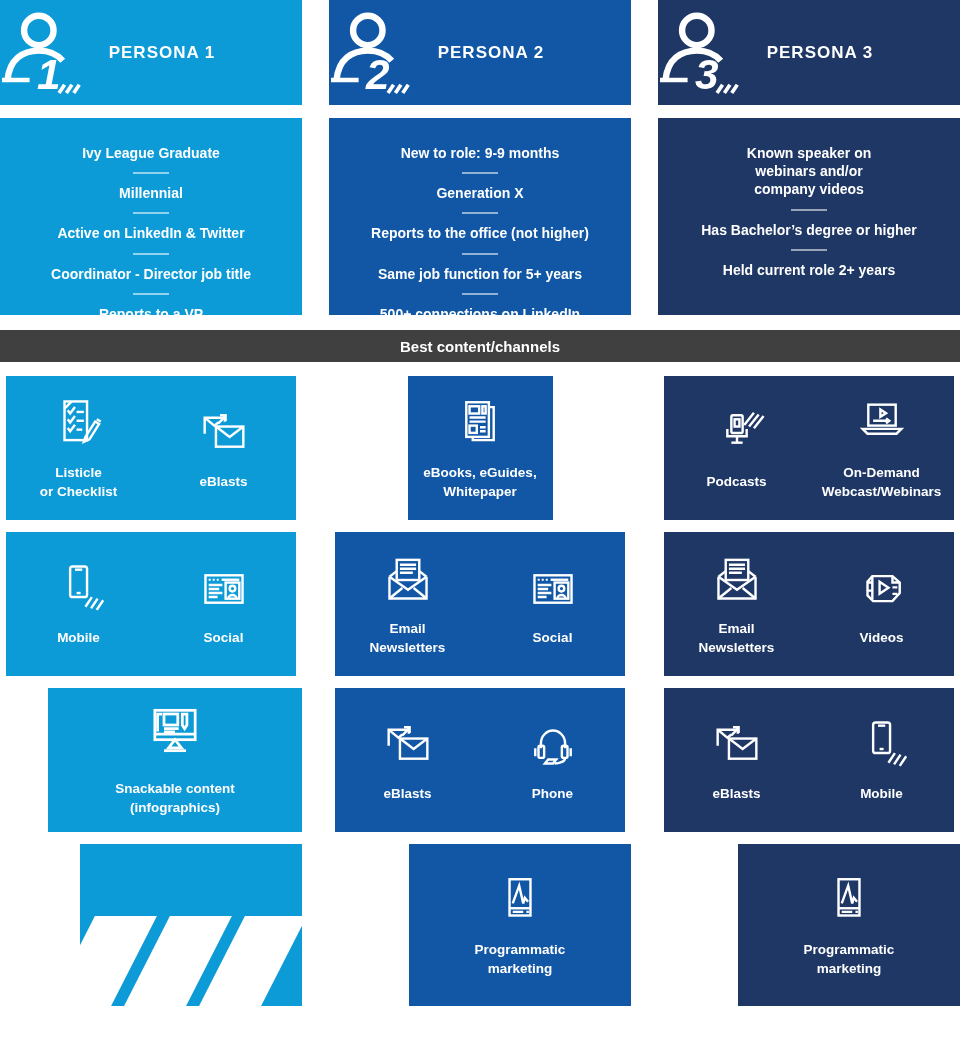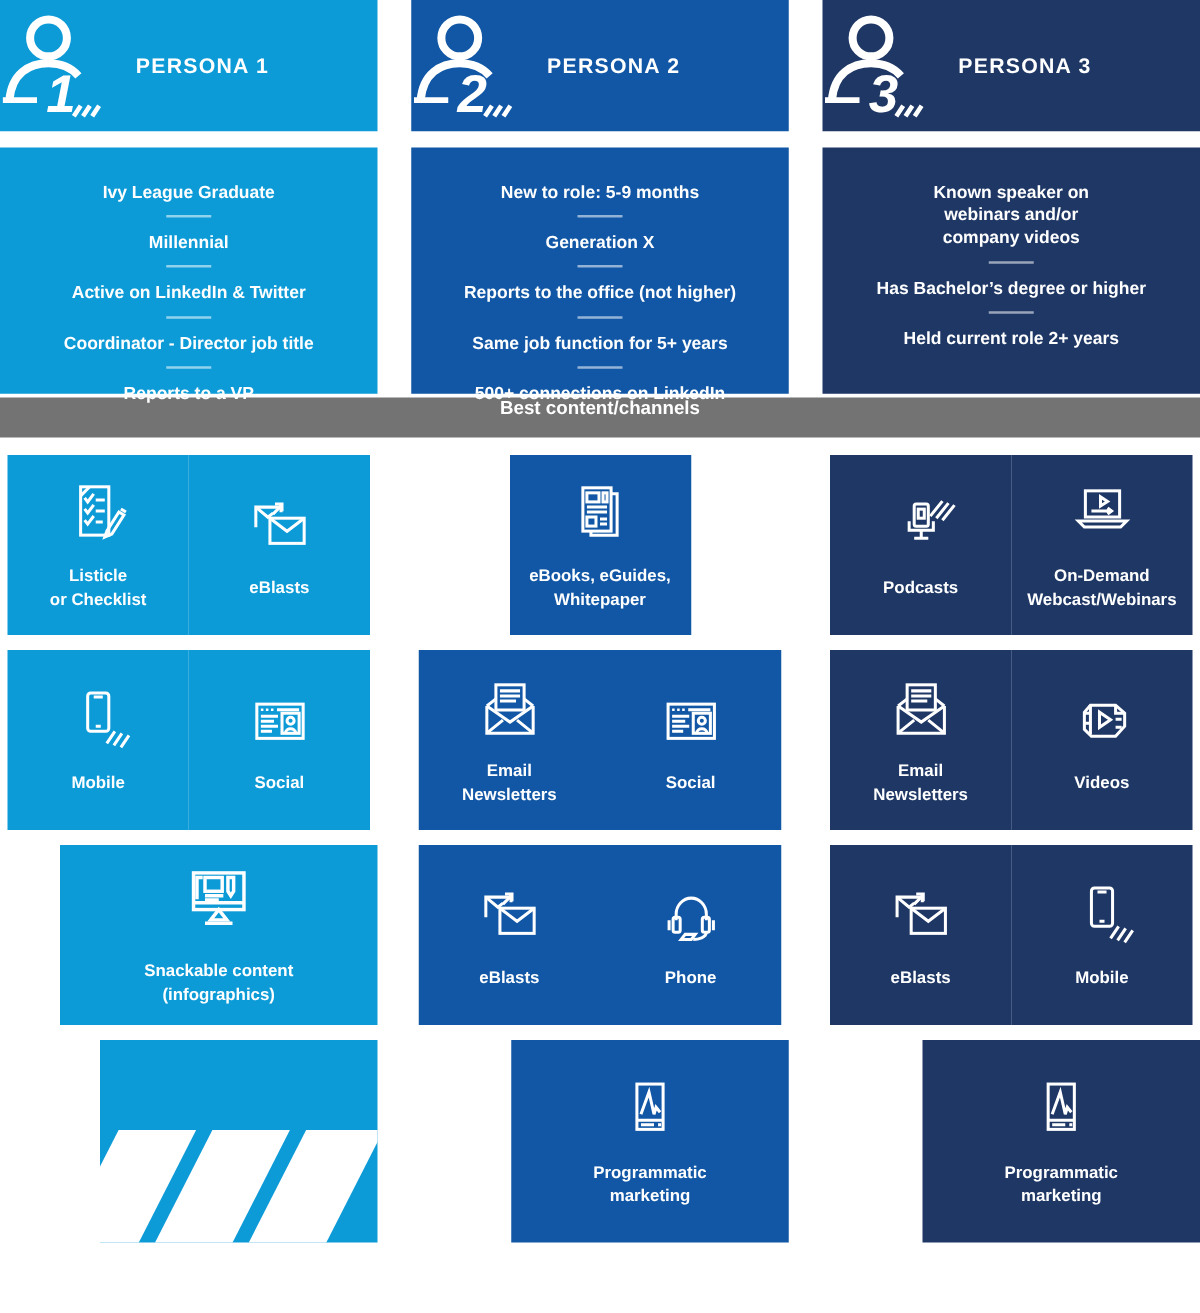--- a/index.html
+++ b/index.html
@@ -18,22 +18,22 @@
   .pnum { fill:#fff; stroke:none; font-family:"Liberation Sans",sans-serif; font-weight:800; font-style:italic; font-size:46px; }
   .hdr .title { position:absolute; inset:0; display:flex; align-items:center; justify-content:center;
                 padding-left:22px; color:#fff; font-weight:700; font-size:17px; letter-spacing:1px; }
 
   
   .attrs { margin-top:13px; height:197px; box-sizing:border-box; padding:26px 0 0; text-align:center; color:#fff; }
   .attr { font-weight:700; font-size:14px; line-height:1.3; white-space:pre-line; }
   .divider { width:36px; height:2px; background:rgba(255,255,255,.55); margin:10px auto; }
 
   
-  .banner { height:32px; margin:3px 0 14px; background:#737373; color:#fff; display:flex;
-            align-items:flex-start; justify-content:center; font-weight:700; font-size:15px; }
+  .banner { height:32px; margin:15px 0 14px; background:#404040; color:#fff; display:flex;
+            align-items:center; justify-content:center; font-weight:700; font-size:15px; }
 
   
   .grid-row { display:flex; justify-content:center; margin-bottom:12px; }
   .grid-row.last { margin-bottom:0;padding-left:32px; }
   .tile { width:145px; height:144px; display:flex; flex-direction:column; align-items:center;
           justify-content:center; color:#fff; text-align:center; box-sizing:border-box; padding:4px; }
   .tile.wide { width:302px;margin-left:48px; }
   .tile.tall { height:162px; }
   .lbl { font-weight:700; font-size:13.5px; line-height:1.35; white-space:pre-line; margin-top:11px; }
 
@@ -192,21 +192,21 @@
 
     <div class="col">
       <div class="hdr c2">
         <svg class="person" viewBox="0 0 100 95">
           <use href="#i-person"></use>
           <text class="pnum" x="38" y="88">2</text>
         </svg>
         <div class="title">PERSONA 2</div>
       </div>
       <div class="attrs c2">
-        <div class="attr">New to role: 5-9 months</div>
+        <div class="attr">New to role: 9-9 months</div>
         <div class="divider"></div>
         <div class="attr">Generation X</div>
         <div class="divider"></div>
         <div class="attr">Reports to the office (not higher)</div>
         <div class="divider"></div>
         <div class="attr">Same job function for 5+ years</div>
         <div class="divider"></div>
         <div class="attr">500+ connections on LinkedIn</div>
       </div>
     </div>

